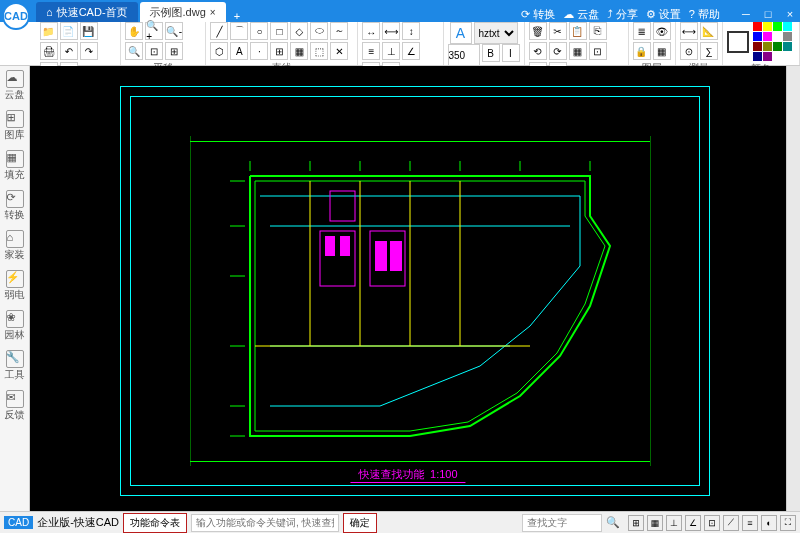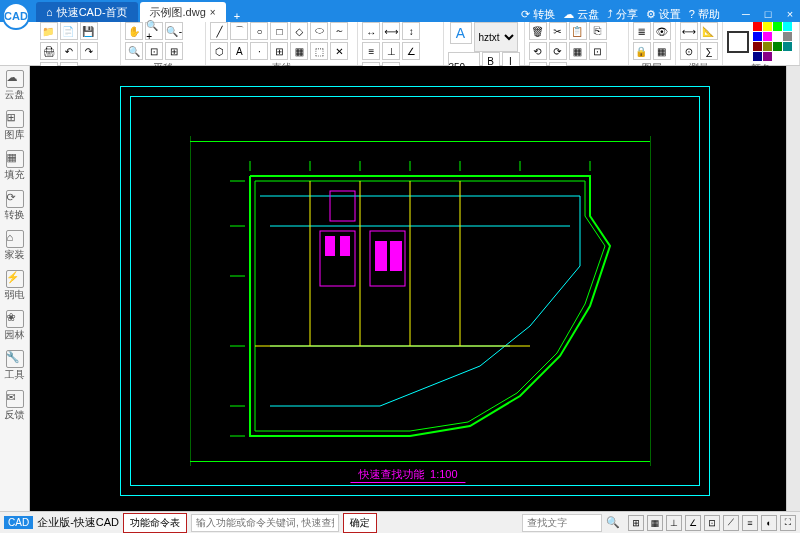--- a/index.html
+++ b/index.html
@@ -13,21 +13,21 @@
 .title-right{margin-left:auto;display:flex;gap:8px;align-items:flex-end;color:#fff;font-size:11px}
 .title-right span{cursor:pointer}
 .win-btns{display:flex;gap:2px;margin-left:8px}
 .win-btn{width:20px;height:16px;display:flex;align-items:center;justify-content:center;cursor:pointer}
 .toolbar{height:44px;background:#fff;border-bottom:1px solid #ccc;display:flex;align-items:center;padding-left:36px}
 .tgroup{display:flex;flex-direction:column;align-items:center;border-right:1px solid #ddd;padding:0 4px;height:100%}
 .tgroup-icons{display:flex;gap:2px;flex-wrap:wrap;max-width:80px}
 .tgroup-icons.single{flex-wrap:nowrap;max-width:none}
 .tbtn{width:18px;height:18px;border:1px solid #ccc;display:flex;align-items:center;justify-content:center;font-size:10px;cursor:pointer;background:#fff}
 .tgroup-label{font-size:10px;color:#555;margin-top:1px}
-.font-sel{height:30px;font-size:10px;border:1px solid #ccc}
+.font-sel{height:22px;font-size:10px;border:1px solid #ccc}
 .main{display:flex;height:445px}
 .sidebar{width:30px;background:#f5f5f5;border-right:1px solid #ccc;display:flex;flex-direction:column;align-items:center;padding-top:4px;gap:8px}
 .side-item{display:flex;flex-direction:column;align-items:center;cursor:pointer;color:#555}
 .side-icon{width:18px;height:18px;border:1px solid #999;border-radius:2px}
 .side-label{font-size:10px;writing-mode:horizontal-tb}
 .canvas{flex:1;background:#000;position:relative;overflow:hidden}
 .scroll-v{width:14px;background:#e8e8e8;border-left:1px solid #ccc}
 .drawing-frame{position:absolute;border:1px solid #0ff;top:20px;left:90px;width:590px;height:410px}
 .drawing-inner{position:absolute;border:1px solid #0ff;top:30px;left:100px;width:570px;height:390px}
 .grid-line{position:absolute;background:#060}

